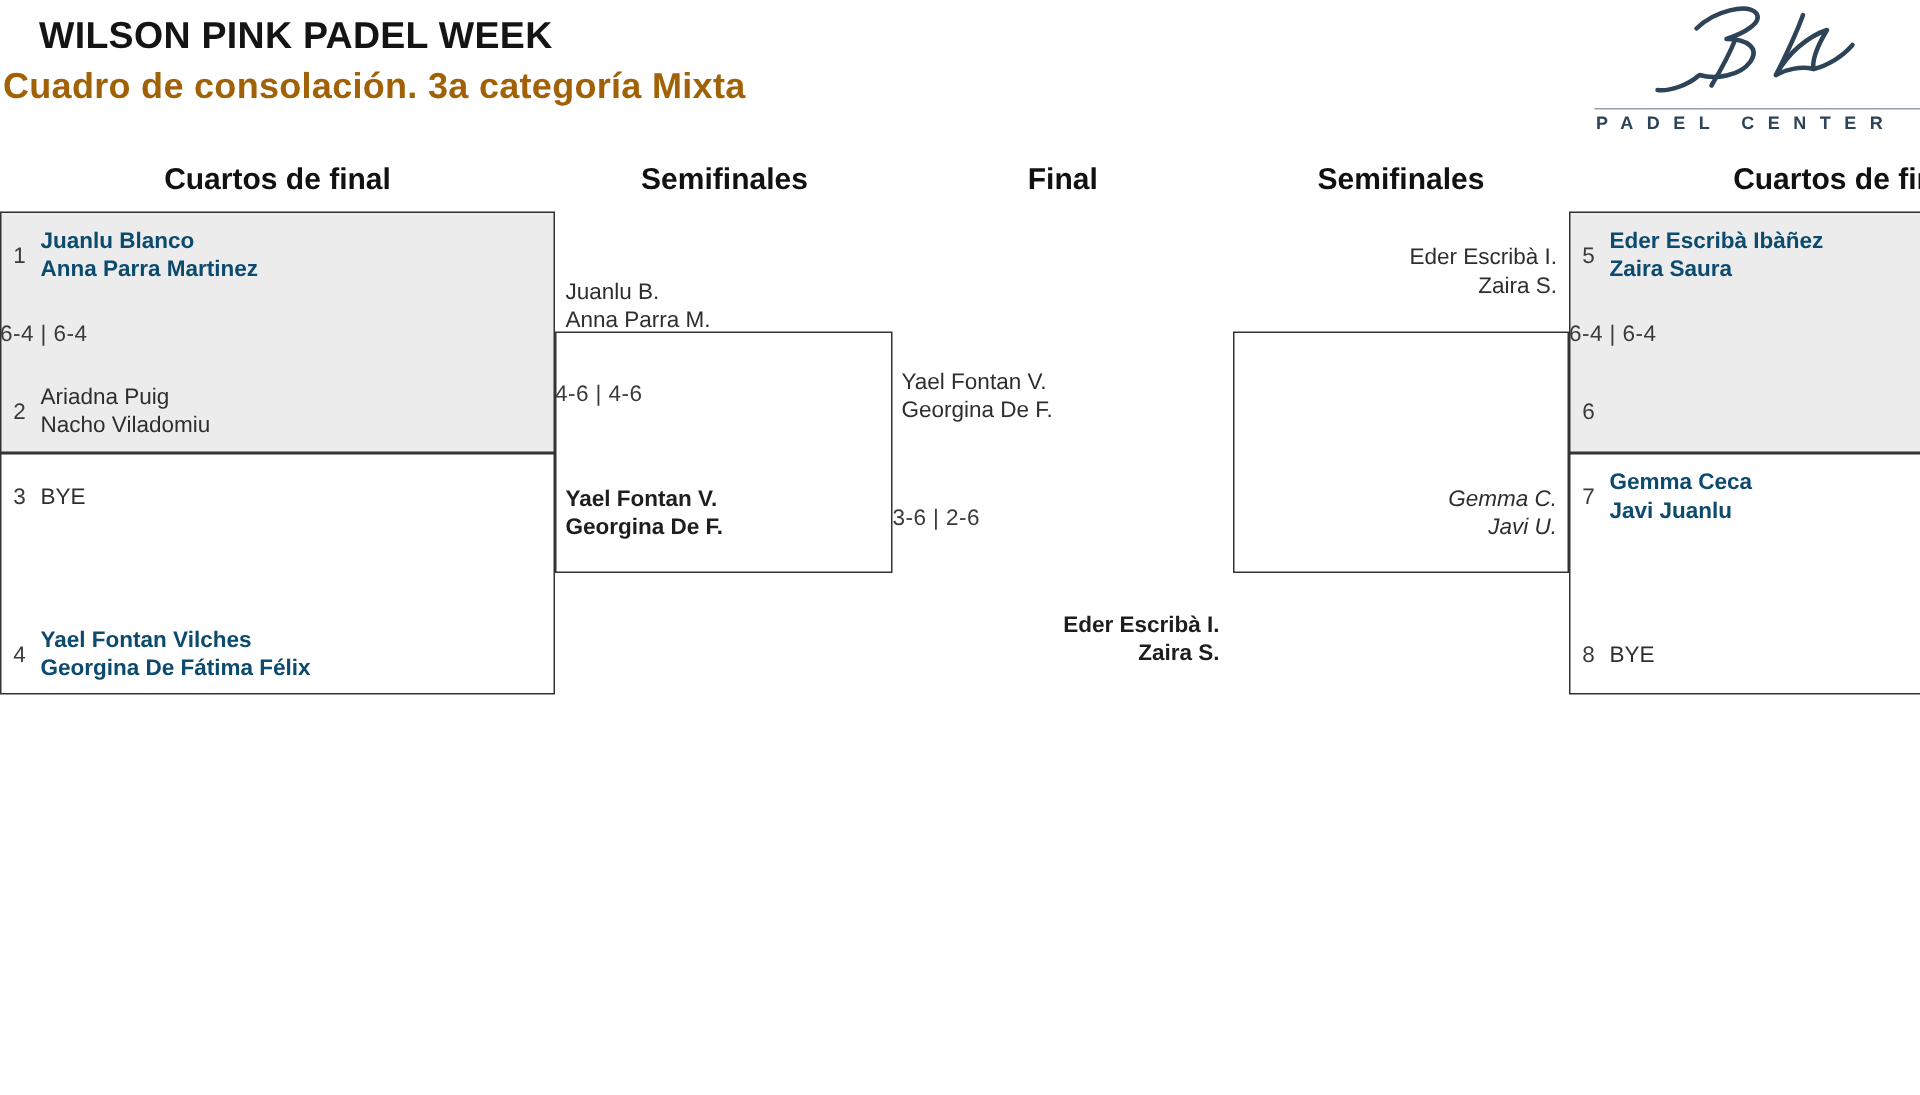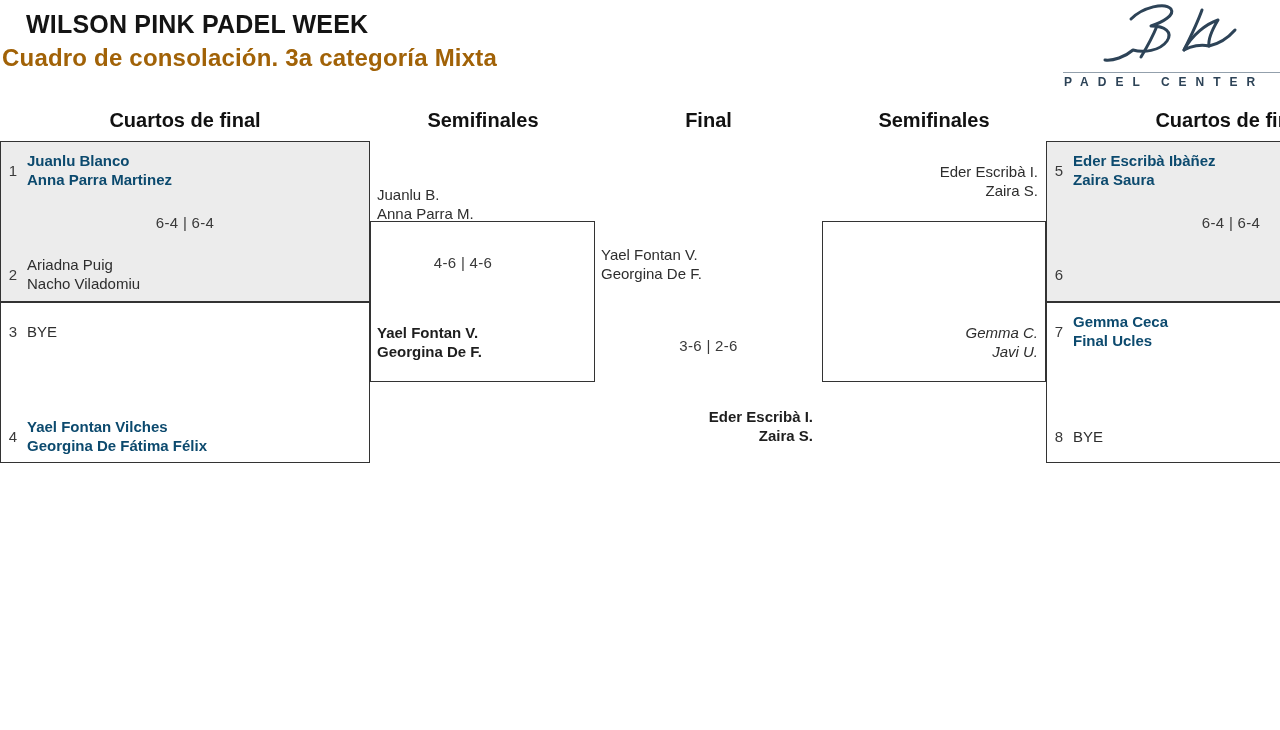--- a/index.html
+++ b/index.html
@@ -36,21 +36,21 @@
   .b-rqf1{left:1046px;top:141px;width:370px;height:161px;}
   .b-rqf2{left:1046px;top:302px;width:370px;height:161px;}
   
   .team-row{position:absolute;display:flex;align-items:center;gap:9px;height:38px;font-size:15px;line-height:19px;white-space:nowrap;}
   .seed{color:#3a3a3a;min-width:10px;text-align:center;flex:0 0 auto;}
   .team{color:#2e2e2e;}
   .bold .team, .team.bold{font-weight:700;color:#0c4a6e;}
   .team-block{position:absolute;font-size:15px;line-height:19px;white-space:nowrap;color:#2e2e2e;}
   .team-block.bold{font-weight:700;color:#1e1e1e;}
   .team-block.r{text-align:right;}
-  .score{position:absolute;font-size:15px;line-height:19px;color:#3a3a3a;text-align:center;letter-spacing:.3px;}
+  .score{position:absolute;font-size:15px;line-height:19px;color:#3a3a3a;letter-spacing:.3px;}
   .s-lqf1{left:0;top:213px;width:370px;}
   .s-lsf {left:370px;top:253px;width:186px;}
   .s-fin {left:595px;top:336px;width:227px;}
   .s-rqf1{left:1046px;top:213px;width:370px;}
 </style>
 </head>
 <body>
 
 <div class="stage">
 
@@ -154,21 +154,21 @@
   </div>
   <div class="score s-rqf1">6-4 | 6-4</div>
   <div class="team-row" style="left:1054px;top:255px;">
     <span class="seed">6</span>
   </div>
 
   <div class="team-row bold" style="left:1054px;top:312px;">
     <span class="seed">7</span>
     <span class="team">
       <div>Gemma Ceca</div>
-      <div>Final Ucles</div>
+      <div>Javi Juanlu</div>
     </span>
   </div>
   <div class="team-row" style="left:1054px;top:417px;">
     <span class="seed">8</span>
     <span class="team">
       <div>BYE</div>
     </span>
   </div>
 
 </div>

